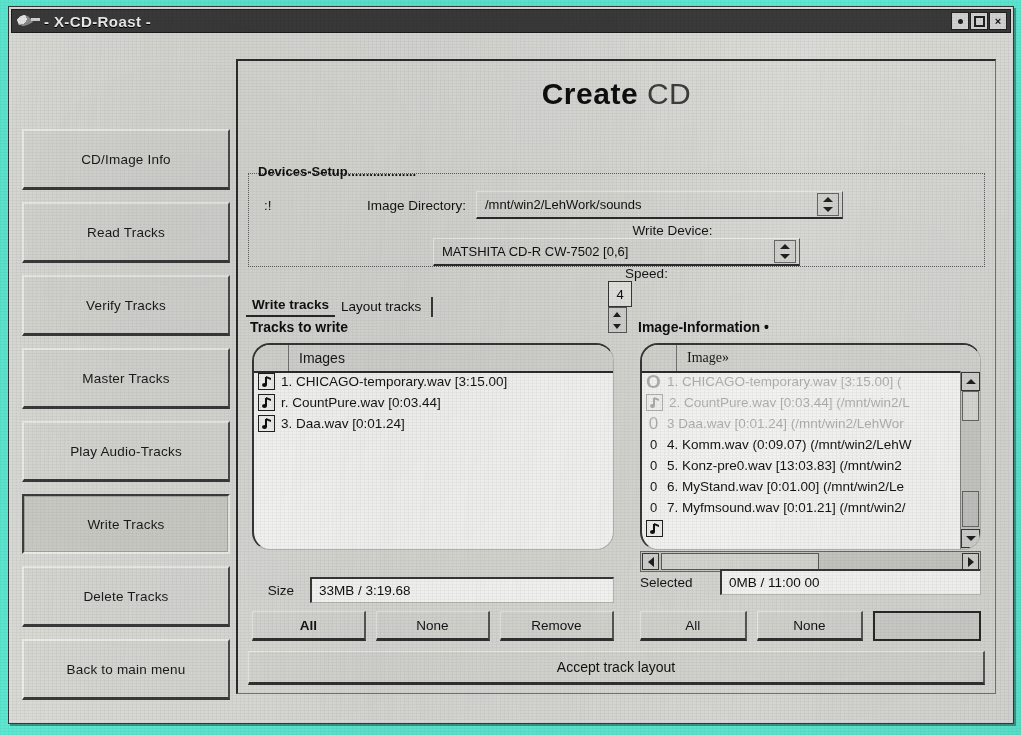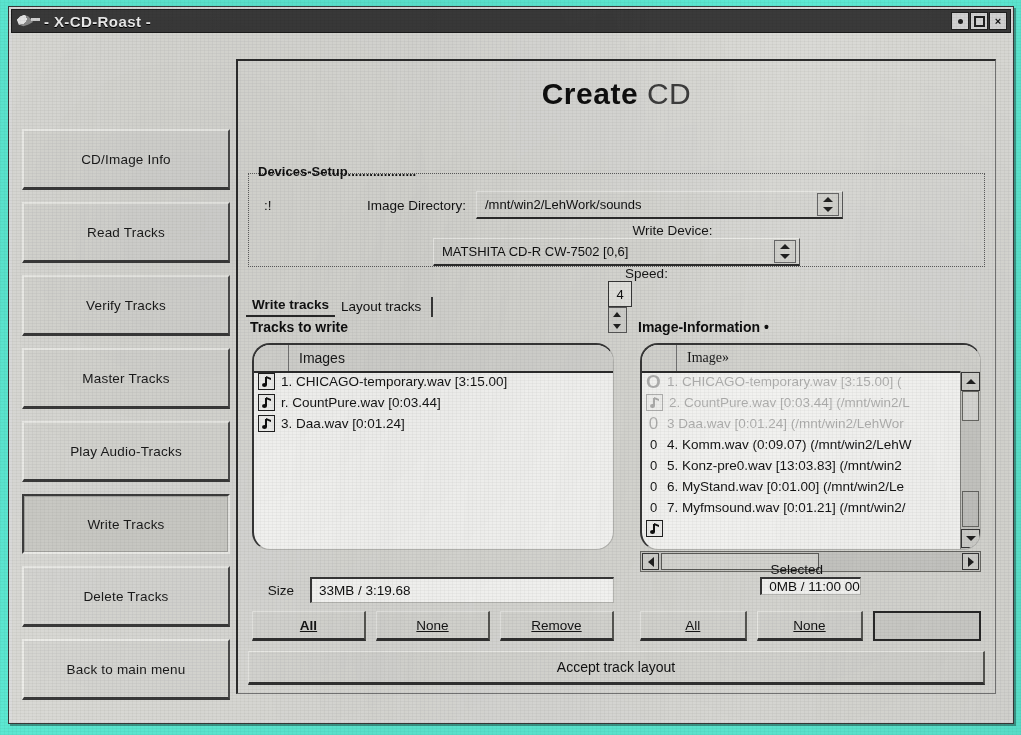--- a/index.html
+++ b/index.html
@@ -245,34 +245,34 @@
     border:1px solid #6b6b67;
   }
   .hscroll{
     position:absolute;left:6px;right:6px;top:232px;height:19px;background:#cdcdc9;
     border:1px solid #6f6f6b;display:flex;align-items:center;
   }
   .hthumb{height:15px;background:#dcdcd8;border:1px solid #5f5f5b;flex:0 0 auto;}
 
   
   .sizerow{position:absolute;left:6px;right:6px;top:258px;display:flex;align-items:center;}
-  .sizerow.r2{top:243px;flex-direction:column;}
+  .sizerow.r2{top:250px;}
   .field{
     flex:1;height:23px;background:#fbfbf9;
     border-top:2px solid #3a3a3a;border-left:2px solid #3a3a3a;
     border-right:1px solid #bdbdb9;border-bottom:1px solid #bdbdb9;
     display:flex;align-items:center;font-size:13.5px;color:#121212;padding-left:7px;
   }
   .btnrow{position:absolute;left:6px;right:6px;top:292px;display:flex;gap:10px;}
   .btn{
     flex:1;height:26px;background:#d9d9d5;
     border-top:1px solid #f0f0ec;border-left:1px solid #f0f0ec;
     border-right:2px solid #5a5a56;border-bottom:3px solid #333;
     display:flex;align-items:center;justify-content:center;
-    font-size:13.5px;color:#161616;text-decoration:underline;
+    font-size:13.5px;color:#161616;
   }
   .btn.bold{font-weight:bold;}
   .btn.blank{
     border:2px solid #2b2b2b;background:#d2d2ce;
   }
 
   
   .accept{
     position:absolute;left:10px;right:10px;bottom:8px;height:30px;
     background:#d9d9d5;

